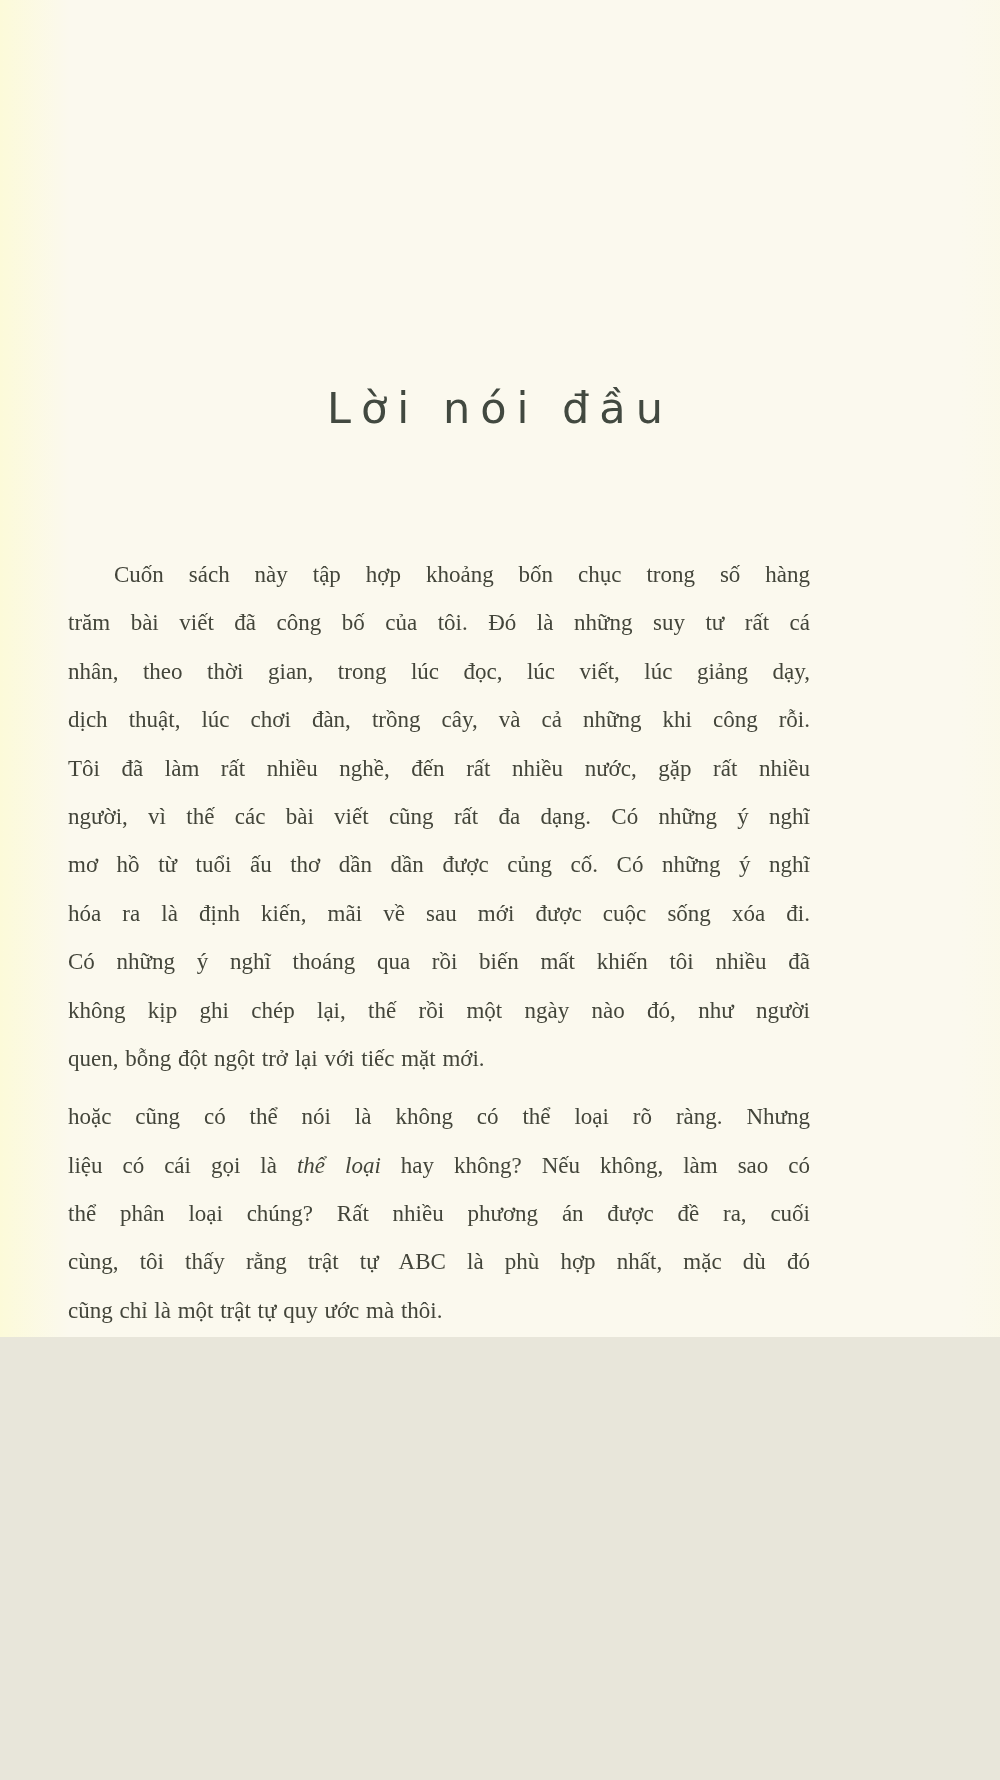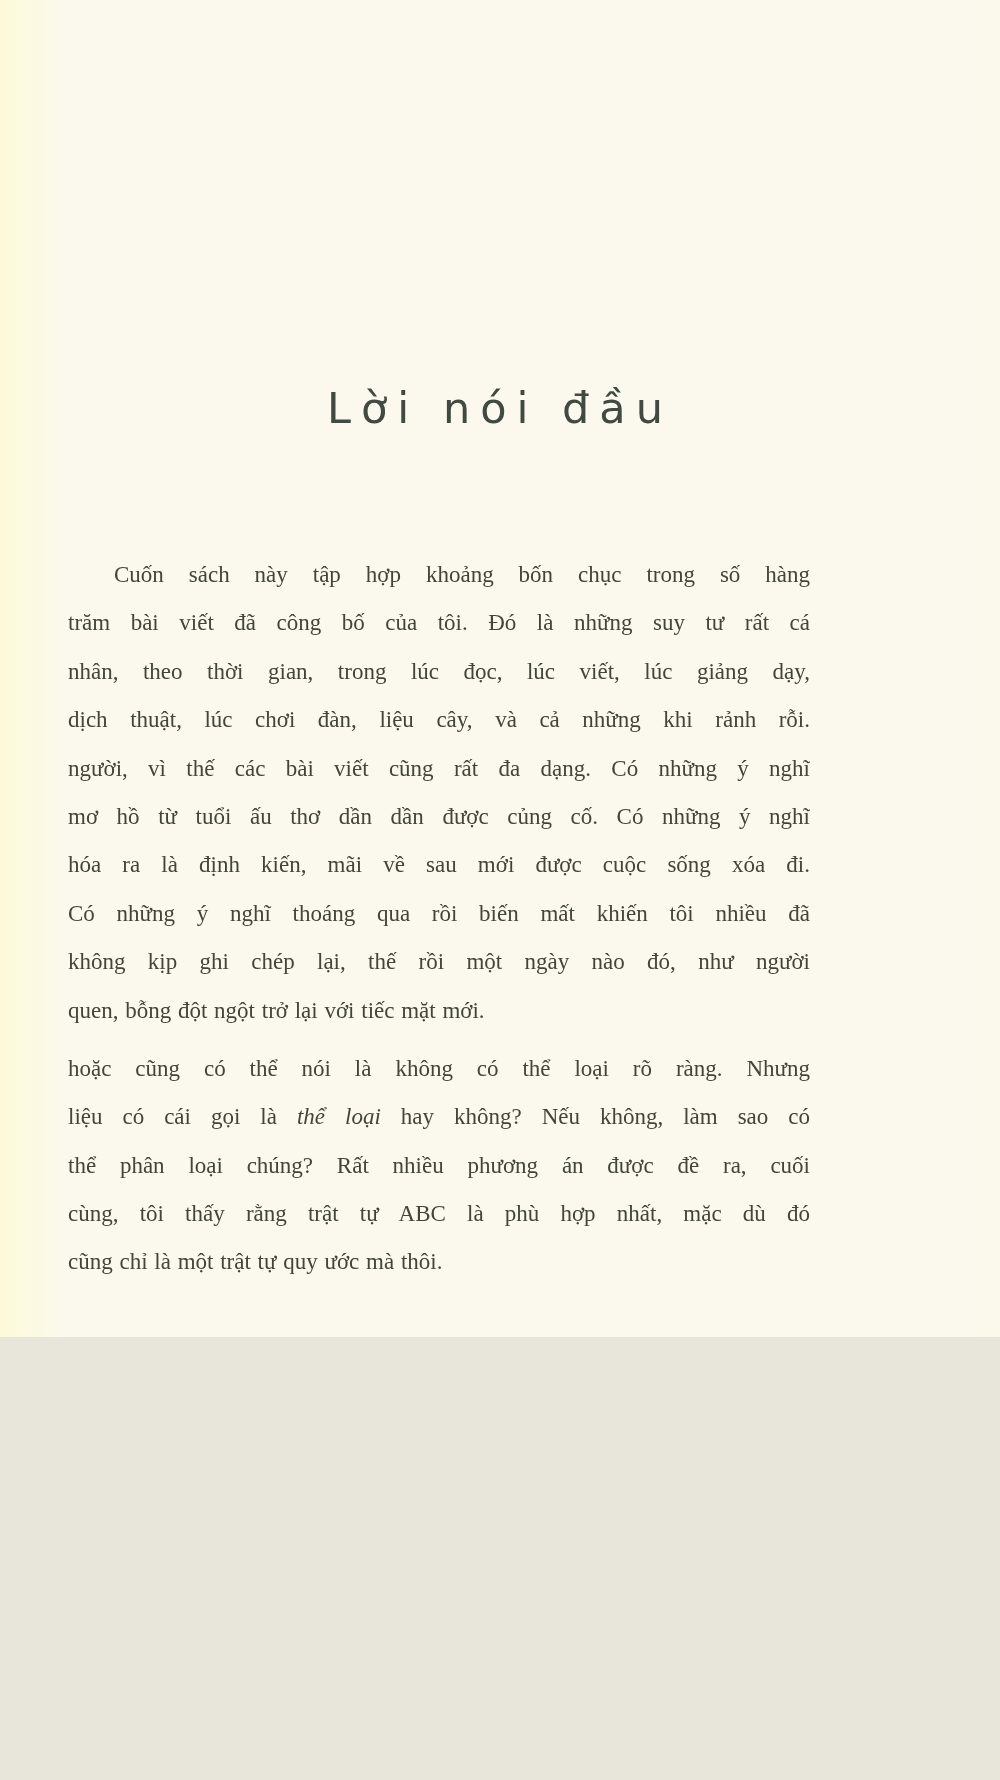--- a/index.html
+++ b/index.html
@@ -77,21 +77,22 @@
 <div class="page" style="--bg: #fbf9ee; --body: #43453a; --title: #424940; --sig: #4a5046; --pgnum: #50514a; --dot: #8d9287;">
   <div class="edge-tint"></div>
 
   <h1 class="title">Lời nói đầu</h1>
 
   <div class="body-text" id="paragraphs">
       <div class="para">
         <div class="line first"><span>Cuốn sách này tập hợp khoảng bốn chục trong số hàng</span></div>
         <div class="line"><span>trăm bài viết đã công bố của tôi. Đó là những suy tư rất cá</span></div>
         <div class="line"><span>nhân, theo thời gian, trong lúc đọc, lúc viết, lúc giảng dạy,</span></div>
-        <div class="line"><span>dịch thuật, lúc chơi đàn, liệu cây, và cả những khi rảnh rỗi.</span></div>
+        <div class="line"><span>dịch thuật, lúc chơi đàn, trồng cây, và cả những khi công rỗi.</span></div>
+        <div class="line"><span>Tôi đã làm rất nhiều nghề, đến rất nhiều nước, gặp rất nhiều</span></div>
         <div class="line"><span>người, vì thế các bài viết cũng rất đa dạng. Có những ý nghĩ</span></div>
         <div class="line"><span>mơ hồ từ tuổi ấu thơ dần dần được củng cố. Có những ý nghĩ</span></div>
         <div class="line"><span>hóa ra là định kiến, mãi về sau mới được cuộc sống xóa đi.</span></div>
         <div class="line"><span>Có những ý nghĩ thoáng qua rồi biến mất khiến tôi nhiều đã</span></div>
         <div class="line"><span>không kịp ghi chép lại, thế rồi một ngày nào đó, như người</span></div>
         <div class="line last"><span>quen, bỗng đột ngột trở lại với tiếc mặt mới.</span></div>
       </div>
       <div class="para">
         <div class="line"><span>hoặc cũng có thể nói là không có thể loại rõ ràng. Nhưng</span></div>
         <div class="line"><span>liệu có cái gọi là </span><i>thể loại</i><span> hay không? Nếu không, làm sao có</span></div>

